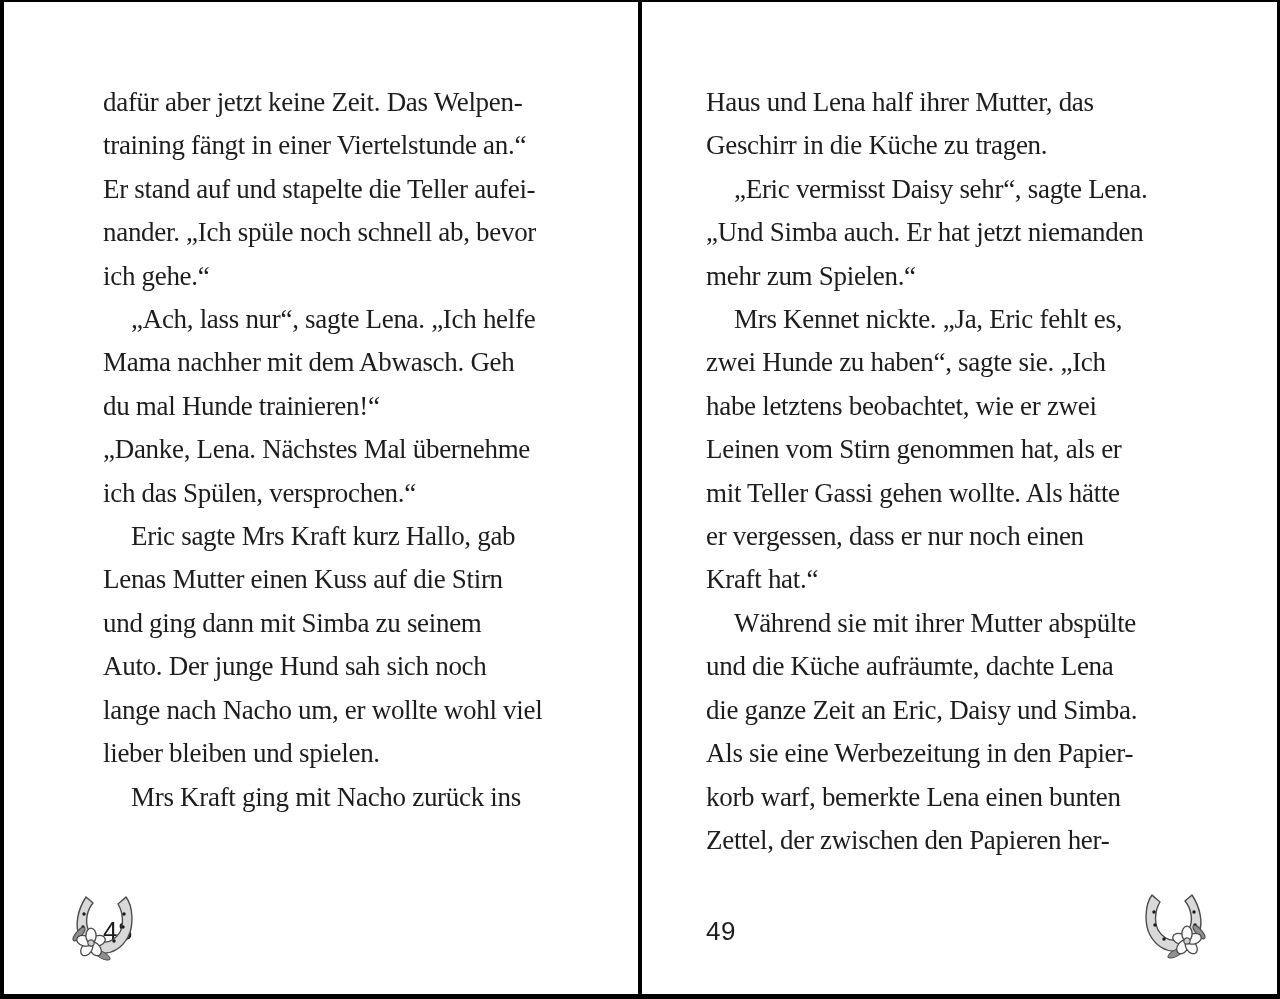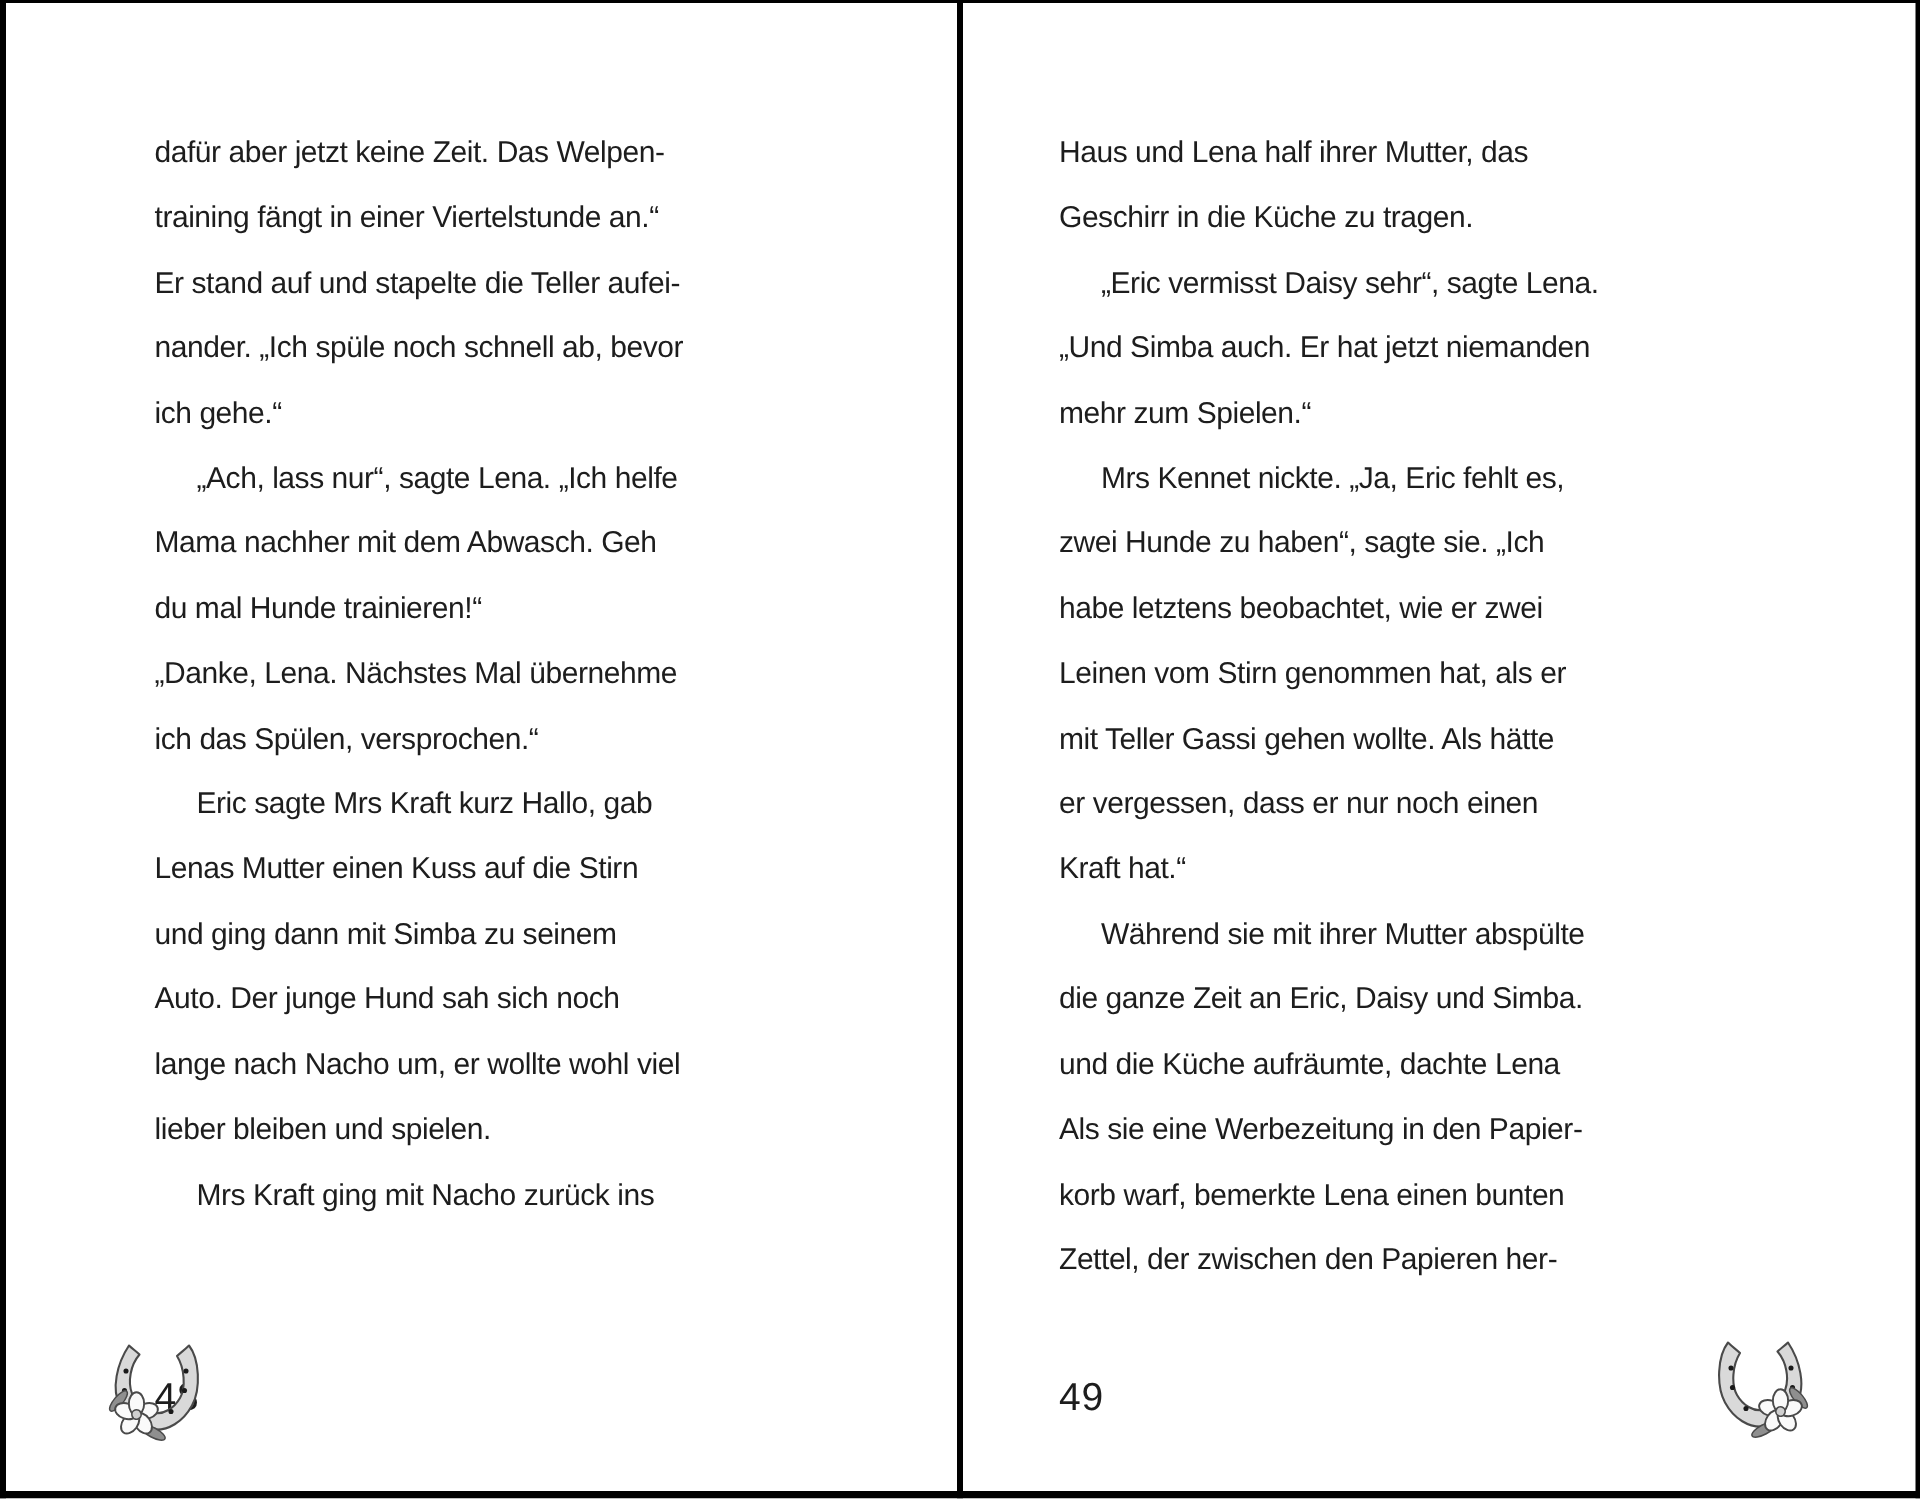--- a/index.html
+++ b/index.html
@@ -15,25 +15,26 @@
   .frame-bottom { left:0; top:994px; width:1280px; height:5px; }
   .frame-left   { left:0; top:0; width:4px; height:999px; }
   .frame-right  { left:1277px; top:0; width:3px; height:999px; }
   .spine        { left:638px; top:0; width:4px; height:999px; }
 
   .page { position:absolute; top:81px; width:505px; }
   .page-left  { left:103px; }
   .page-right { left:706px; }
   .page p {
     margin:0;
-    font-size:20px;
+    font-size:27px;
     line-height:43.4px;
     letter-spacing:-0.3px;
     color:#1d1d1d;
     white-space:nowrap;
+    font-family:Liberation Serif, serif;
   }
   .page p.indent { padding-left:28px; }
 
   .pagenum {
     position:absolute;
     top:916px;
     width:472px;
     font-size:26px;
     letter-spacing:0.5px;
     color:#1d1d1d;
@@ -81,22 +82,22 @@
   <p>„Und Simba auch. Er hat jetzt niemanden</p>
   <p>mehr zum Spielen.“</p>
   <p class="indent">Mrs Kennet nickte. „Ja, Eric fehlt es,</p>
   <p>zwei Hunde zu haben“, sagte sie. „Ich</p>
   <p>habe letztens beobachtet, wie er zwei</p>
   <p>Leinen vom Stirn genommen hat, als er</p>
   <p>mit Teller Gassi gehen wollte. Als hätte</p>
   <p>er vergessen, dass er nur noch einen</p>
   <p>Kraft hat.“</p>
   <p class="indent">Während sie mit ihrer Mutter abspülte</p>
+  <p>und die Küche aufräumte, dachte Lena</p>
   <p>die ganze Zeit an Eric, Daisy und Simba.</p>
-  <p>und die Küche aufräumte, dachte Lena</p>
   <p>Als sie eine Werbezeitung in den Papier-</p>
   <p>korb warf, bemerkte Lena einen bunten</p>
   <p>Zettel, der zwischen den Papieren her-</p>
 </div>
 
 <div class="pagenum pagenum-left">48</div>
 <div class="pagenum pagenum-right">49</div>
 
 <div class="ornament ornament-left">
   <svg viewBox="0 0 66 70" width="66" height="70" xmlns="http://www.w3.org/2000/svg">

